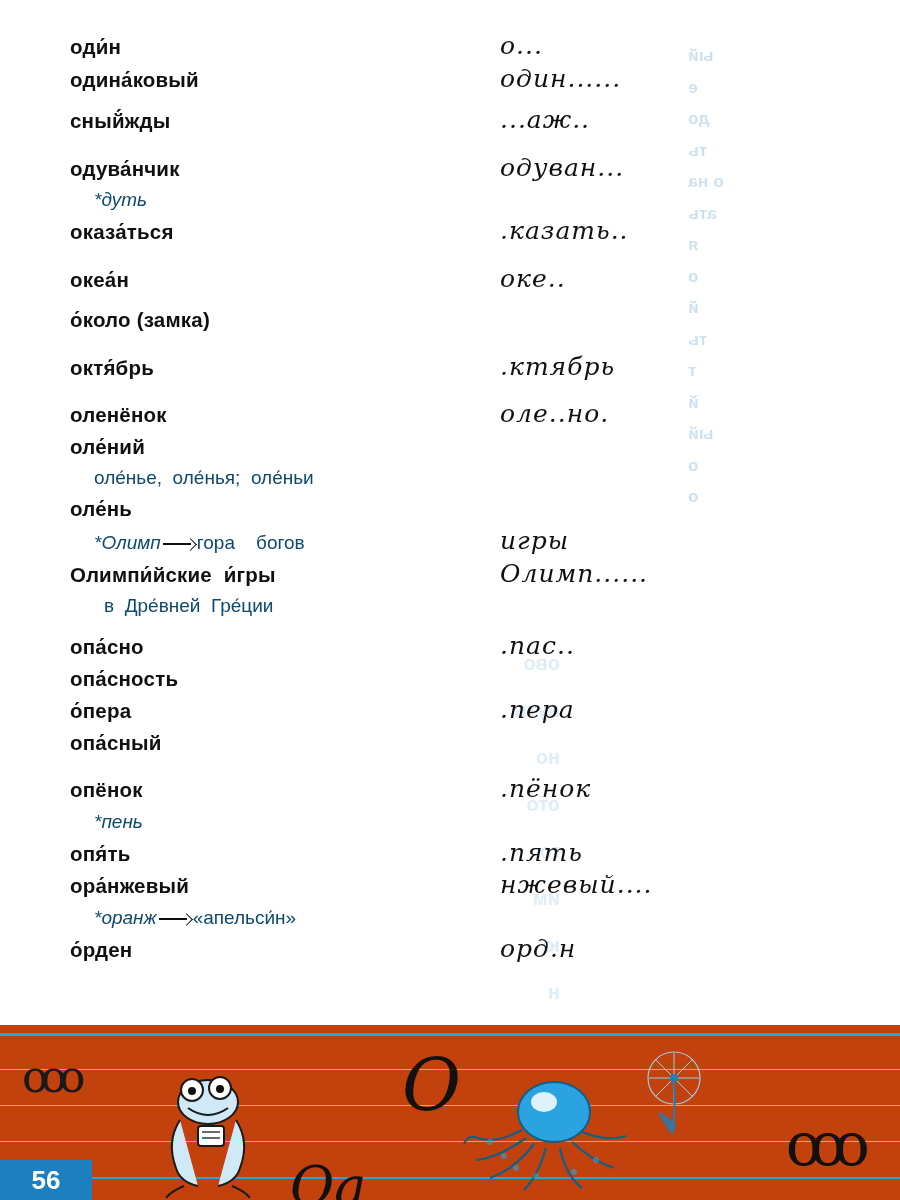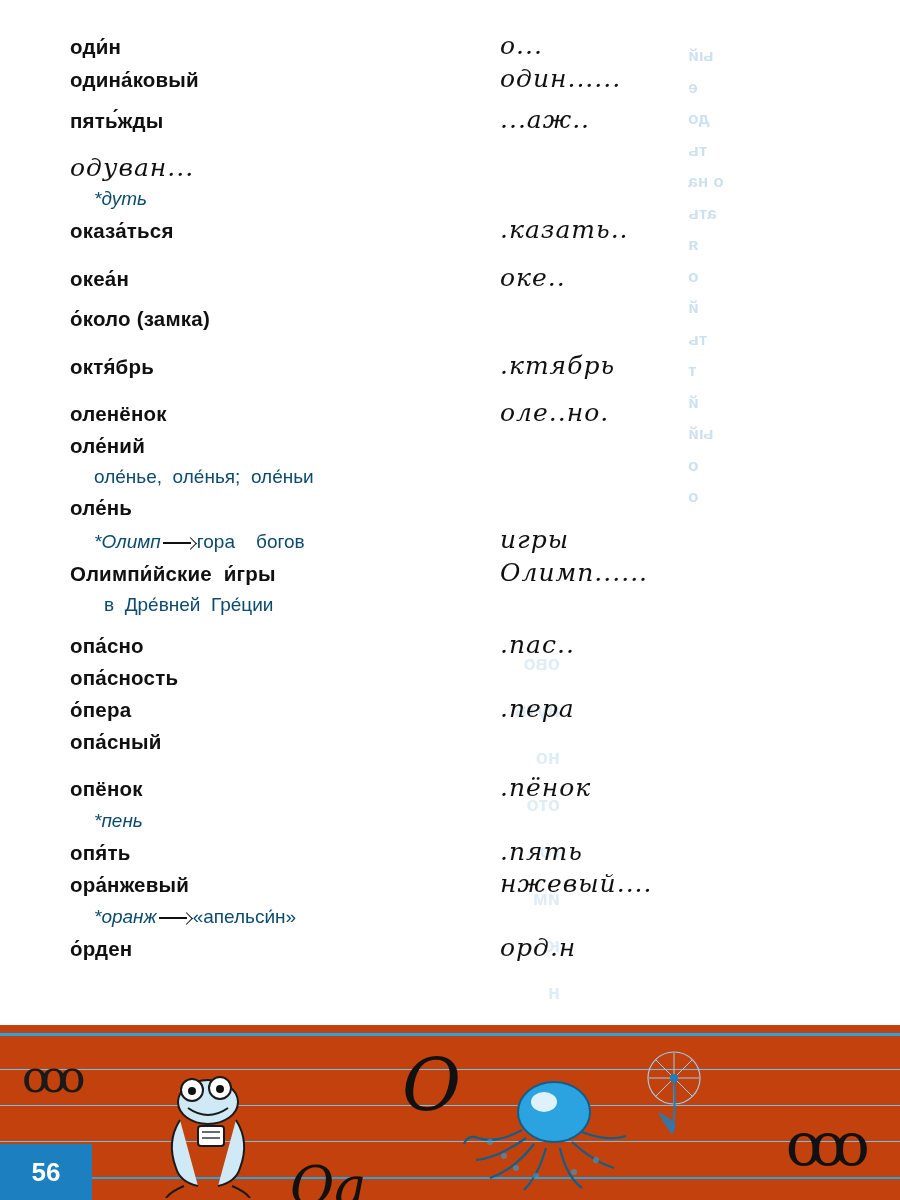--- a/index.html
+++ b/index.html
@@ -197,21 +197,21 @@
     color: #111;
     font-family: "DejaVu Serif", serif;
     font-style: italic;
   }
 
   .page-number {
     position: absolute;
     left: 0;
     bottom: 0;
     width: 92px;
-    height: 56px;
+    height: 40px;
     background: #1c7fc0;
     color: #ffffff;
     font-size: 26px;
     font-weight: bold;
     display: flex;
     align-items: center;
     justify-content: center;
     font-family: "Liberation Sans", sans-serif;
     margin-top: 24px;
   }
@@ -264,29 +264,30 @@
       <div class="row">
         <div class="lemma-col"><span class="lemma">одина́ковый</span></div>
         <div class="script-col"><span class="script">один......</span></div>
       </div>
     </div>
 
     <div class="gap-s"></div>
 
     <div class="entry">
       <div class="row">
-        <div class="lemma-col"><span class="lemma">пять́жды</span></div>
+        <div class="lemma-col"><span class="lemma">сный́жды</span></div>
         <div class="script-col"><span class="script">...аж..</span></div>
       </div>
     </div>
 
     <div class="gap-m"></div>
 
     <div class="entry">
       <div class="row">
+        <div class="lemma-col"><span class="lemma">одува́нчик</span></div>
         <div class="script-col"><span class="script">одуван...</span></div>
       </div>
       <div class="note note-indent ital">*дуть</div>
     </div>
 
     <div class="entry">
       <div class="row">
         <div class="lemma-col"><span class="lemma">оказа́ться</span></div>
         <div class="script-col"><span class="script">.казать..</span></div>
       </div>

